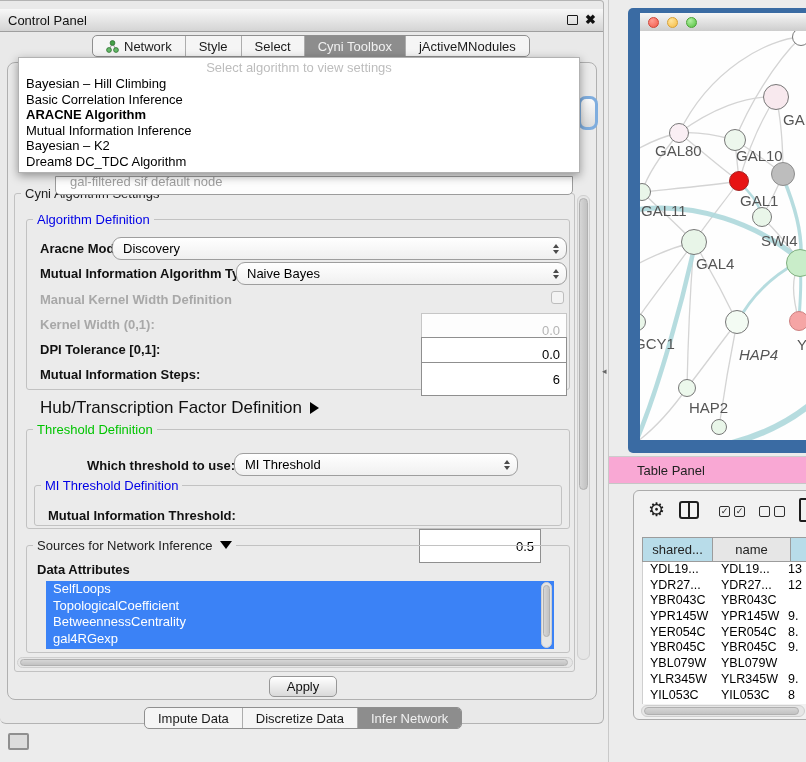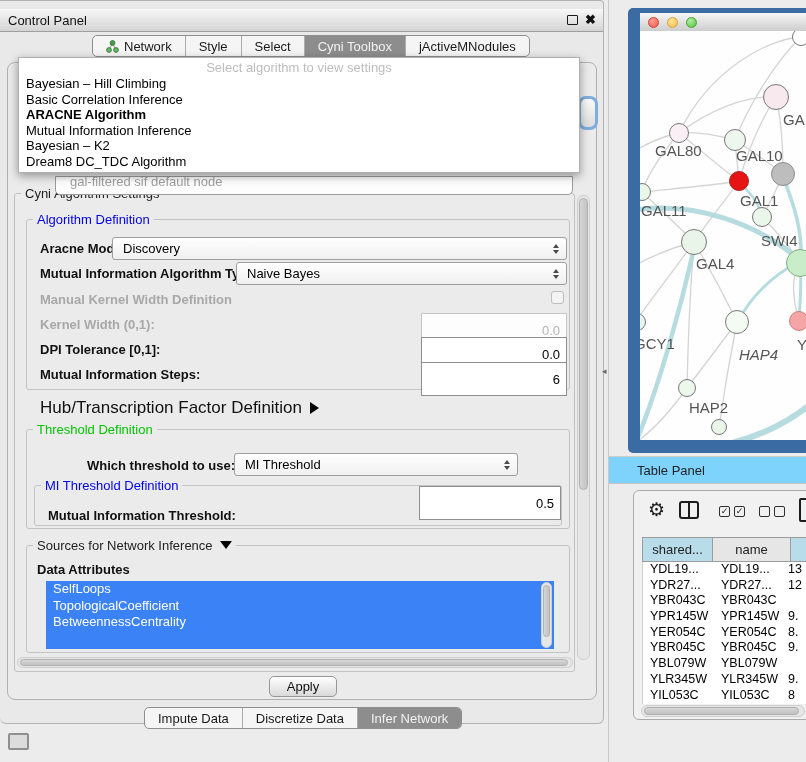--- a/index.html
+++ b/index.html
@@ -37,21 +37,21 @@
   .slivercombo span{display:block;margin:-3px 0 0 14px;font-size:13px;color:#9f9f9f}
   .focusring{left:578px;top:96px;width:14px;height:28px;border:3px solid #7fadde;border-radius:8px;
              background:linear-gradient(#fafafa,#dcdcdc);z-index:6}
   
   .group{border:1px solid #c2c2c2;border-radius:3px;box-sizing:border-box}
   .legend{font-size:13px;background:#ebebeb;padding:0 4px;white-space:nowrap;z-index:2}
   .legend.blue{color:#0000e6}
   .legend.green{color:#00c400}
   .flabel{font-size:13px;font-weight:bold;color:#111;white-space:nowrap}
   .flabel.dis{color:#a8a8a8}
-  .combo{background:linear-gradient(#ffffff,#f0f0f0);border:1px solid #9e9e9e;border-radius:3px;
+  .combo{background:linear-gradient(#ffffff,#f0f0f0);border:1px solid #9e9e9e;border-radius:9px;
          font-size:13px;color:#000;display:flex;align-items:center;padding-left:10px;box-sizing:border-box}
   .combo .arrows{position:absolute;right:7px;top:50%;transform:translateY(-50%);display:flex;
                  flex-direction:column;gap:2px}
   .arr{width:0;height:0;border-left:3.5px solid transparent;border-right:3.5px solid transparent}
   .arr.up{border-bottom:4px solid #4a4a4a}
   .arr.dn{border-top:4px solid #4a4a4a}
   .tfield{background:#fff;border:1px solid #8f8f8f;font-size:13px;color:#000;display:flex;
           align-items:center;justify-content:flex-end;padding:16px 6px;box-sizing:border-box}
   .tfield.dis{border-color:#c6c6c6;color:#b5b5b5;background:#fdfdfd}
   .cbox{width:13px;height:13px;border:1px solid #bdbdbd;border-radius:3px;background:#f3f3f3;box-sizing:border-box}
@@ -72,21 +72,21 @@
   .mactitle{left:640px;top:13px;width:166px;height:18px;background:linear-gradient(#f6f6f6,#cdcdcd);
             border-bottom:1px solid #9e9e9e;display:flex;align-items:center}
   .tl{width:11px;height:11px;border-radius:50%;margin-left:8px;box-sizing:border-box}
   .tl.r{background:radial-gradient(circle at 35% 30%,#ff9d92,#f2594a);border:1px solid #ce4437}
   .tl.y{background:radial-gradient(circle at 35% 30%,#ffe49c,#f7bd45);border:1px solid #d8a134}
   .tl.g{background:radial-gradient(circle at 35% 30%,#b2f0a2,#52c03e);border:1px solid #4aa336}
   .netcanvas{left:640px;top:31px;width:166px;height:409px;background:#fefefe;overflow:hidden}
   .gnode{position:absolute;border-radius:50%;border:1.6px solid #777;box-sizing:border-box}
   .glabel{position:absolute;font-size:15px;color:#555;white-space:nowrap}
   
-  .tpstrip{left:609px;top:456px;width:197px;height:28px;background:#7dd3fc;border-top:1px solid #cccccc;
+  .tpstrip{left:609px;top:456px;width:197px;height:28px;background:#f9a8d4;border-top:1px solid #cccccc;
            border-bottom:1px solid #c6c6c6;display:flex;align-items:center;box-sizing:border-box}
   .tpstrip .t{margin-left:28px;font-size:13px;color:#222}
   .twin{left:633px;top:490px;width:180px;height:230px;background:#f1f1f1;border:1px solid #ababab;
         border-radius:6px;box-sizing:border-box}
   .twin .ico{position:absolute;color:#1d1d1d}
   .colsicon{width:20px;height:18px;border:2px solid #1d1d1d;border-radius:3px;box-sizing:border-box}
   .colsicon::after{content:"";position:absolute;left:7px;top:0;width:2px;height:14px;background:#1d1d1d}
   .mini{position:absolute;width:11px;height:11px;border:1.6px solid #2e2e2e;border-radius:2px;
         box-sizing:border-box;font-size:9px;line-height:8px;text-align:center;color:#1d1d1d}
   .docicon{width:20px;height:24px;border:2px solid #1d1d1d;border-radius:2px;box-sizing:border-box}
@@ -223,34 +223,35 @@
   <span class="arrows">
       <span class="arr up"></span>
       <span class="arr dn"></span>
     </span>
 </div>
 
 <div class="abs group" style="left:34px;top:485px;width:528px;height:41px"></div>
 <div class="abs legend blue" style="left:41px;top:478px;background:#ebebeb">MI Threshold Definition</div>
 
 <div class="abs flabel" style="left:48px;top:508px">Mutual Information Threshold:</div>
-<div class="abs tfield" style="left:419px;top:486px;width:142px;height:22px">
+<div class="abs tfield" style="left:419px;top:529px;width:122px;height:22px">
   <span>0.5</span>
 </div>
 
 <div class="abs group" style="left:26px;top:545px;width:544px;height:108px"></div>
 <div class="abs legend" style="left:33px;top:538px;color:#222">
   <span>Sources for Network Inference</span><span class="tri-down"></span>
 </div>
 <div class="abs flabel" style="left:37px;top:562px">Data Attributes</div>
 
 <div class="abs attrlist" style="left:46px;top:581px;width:508px;height:68px">
     <div class="attr-item">SelfLoops</div>
     <div class="attr-item">TopologicalCoefficient</div>
     <div class="attr-item">BetweennessCentrality</div>
+    <div class="attr-item">gal4RGexp</div>
   </div>
 <div class="abs sbtrack" style="left:541px;top:582px;width:11px;height:66px">
   <div class="sbthumb" style="position:absolute;left:1px;top:2px;width:7px;height:52px"></div>
 </div>
 
 <div class="abs sbtrack" style="left:17px;top:657px;width:556px;height:11px">
   <div class="sbthumb h" style="position:absolute;left:2px;top:1px;width:548px;height:7px"></div>
 </div>
 
 <div class="abs applybtn" style="left:269px;top:676px;width:68px;height:21px">

